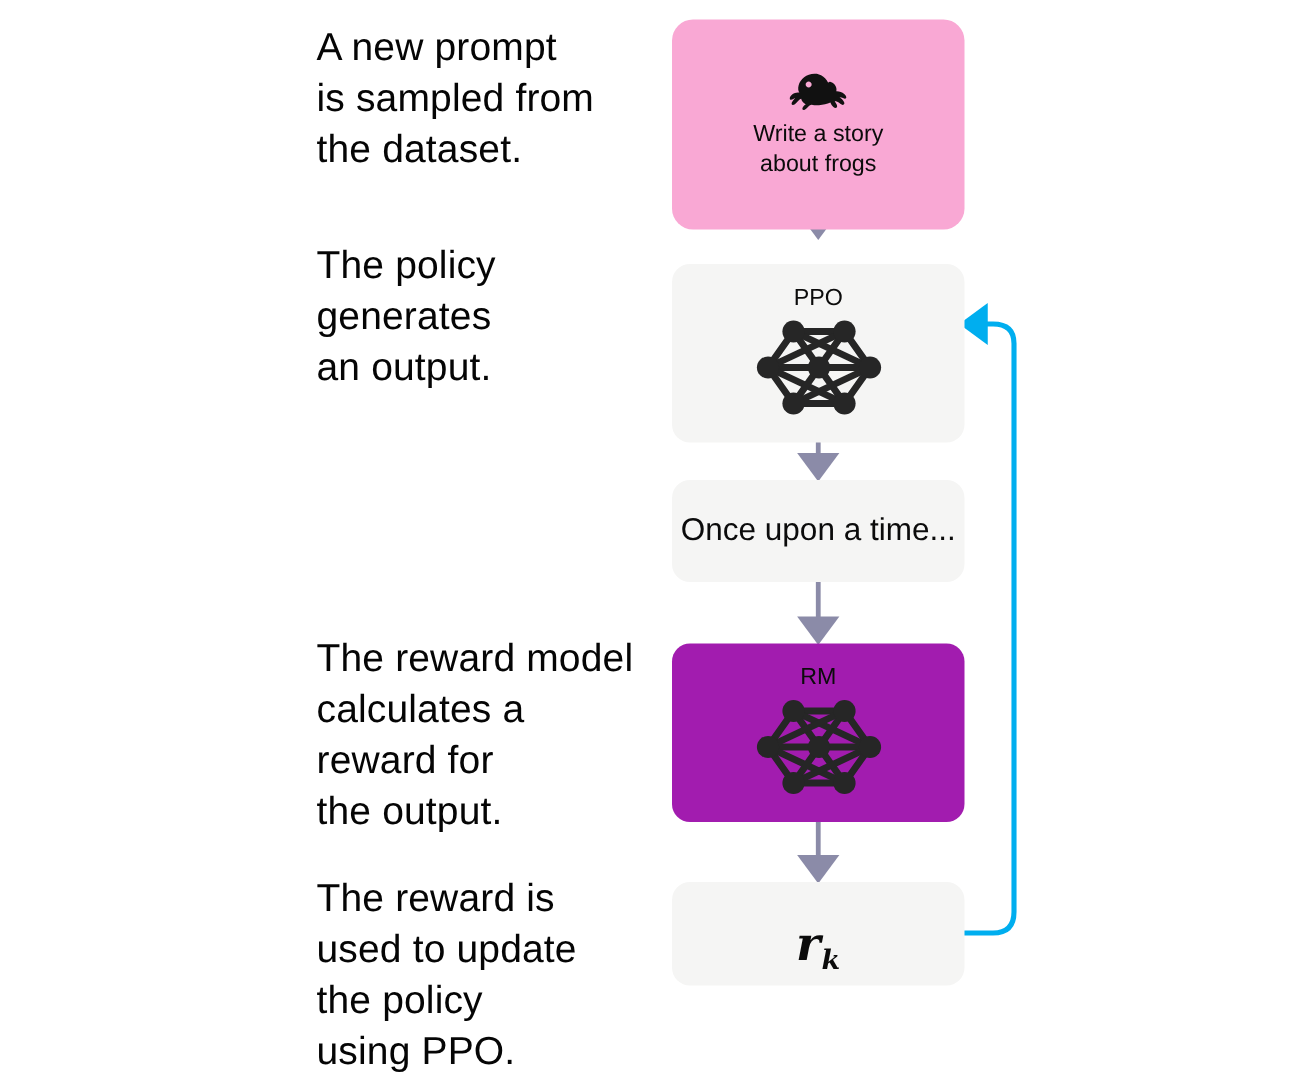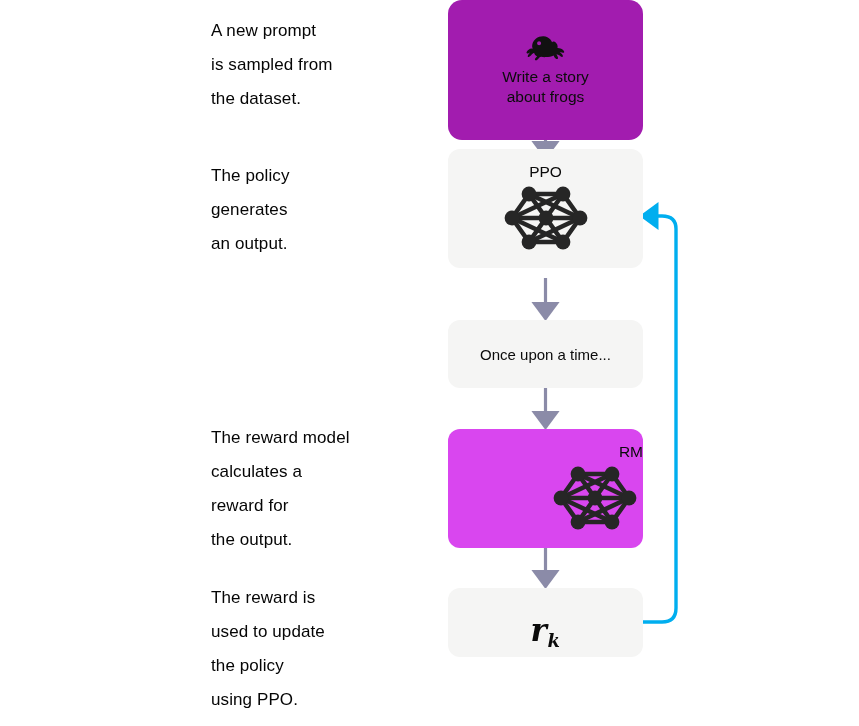--- a/index.html
+++ b/index.html
@@ -19,21 +19,21 @@
   #diagram {
     position: absolute;
     inset: 0;
   }
 
   
   .caption {
     position: absolute;
     left: 211px;
     font-family: "Liberation Sans", sans-serif;
-    font-size: 17px;
+    font-size: 26px;
     line-height: 34px;
     color: #050505;
     white-space: pre-line;
     letter-spacing: 0.1px;
   }
   .cap-1 { top: 14px; }
   .cap-2 { top: 159px; }
   .cap-3 { top: 421px; }
   .cap-4 { top: 581px; }
 
@@ -43,40 +43,39 @@
     left: 448px;
     width: 195px;
     box-sizing: border-box;
     border-radius: 12px;
     display: flex;
     flex-direction: column;
     align-items: center;
     justify-content: center;
   }
   .box-prompt {
-    top: 0;
+    top: 13px;
     height: 140px;
-    background: #a21caf;
+    background: #f9a8d4;
     border-radius: 14px;
   }
   .box-policy {
-    top: 149px;
+    top: 176px;
     height: 119px;
     background: #f5f5f4;
   }
   .box-output {
     top: 320px;
     height: 68px;
     background: #f5f5f4;
   }
   .box-rm {
     top: 429px;
     height: 119px;
-    background: #d946ef;
-    align-items: flex-end;
+    background: #a21caf;
   }
   .box-reward {
     top: 588px;
     height: 69px;
     background: #f5f5f4;
   }
 
   .frog-icon {
     width: 46px;
     height: 30px;
@@ -95,21 +94,21 @@
     line-height: 17px;
     color: #0b0b0b;
     margin-bottom: 2px;
   }
   .nn-icon {
     width: 96px;
     height: 72px;
     display: block;
   }
   .output-label {
-    font-size: 15px;
+    font-size: 21px;
     color: #0b0b0b;
     text-align: center;
   }
   .reward-symbol {
     font-family: "DejaVu Serif", serif;
     font-style: italic;
     font-weight: bold;
     font-size: 31px;
     color: #0b0b0b;
     line-height: 1;

